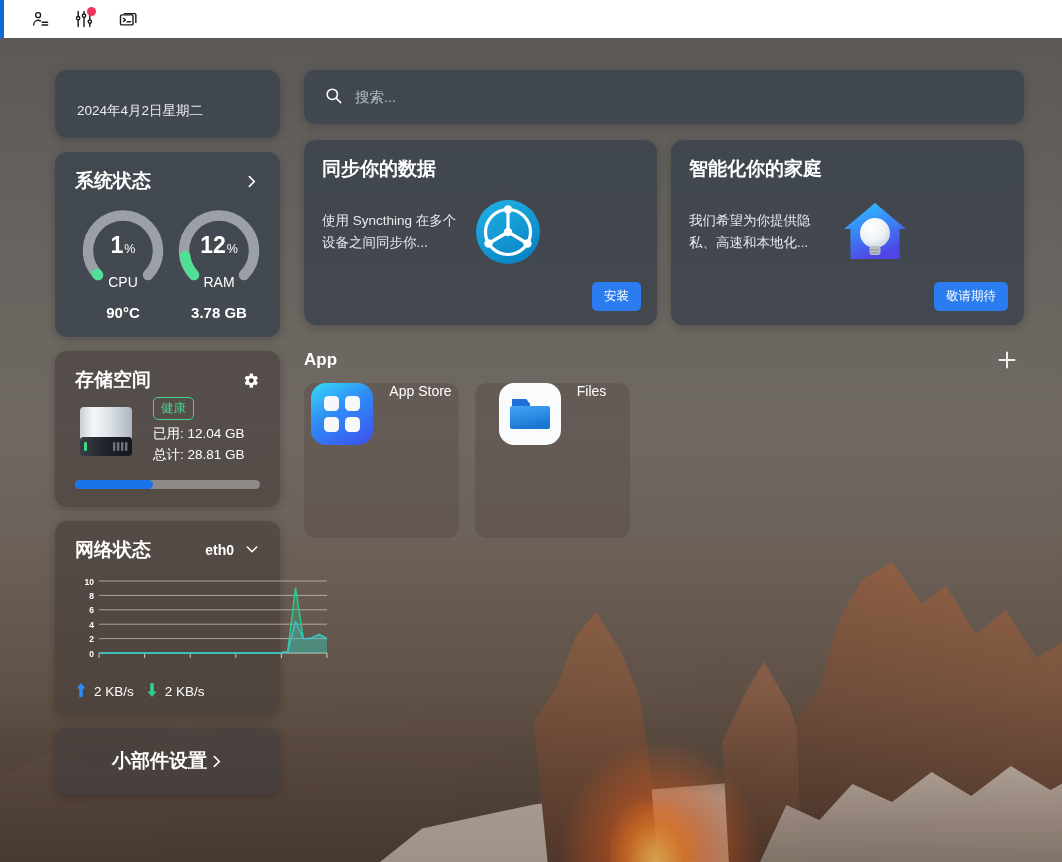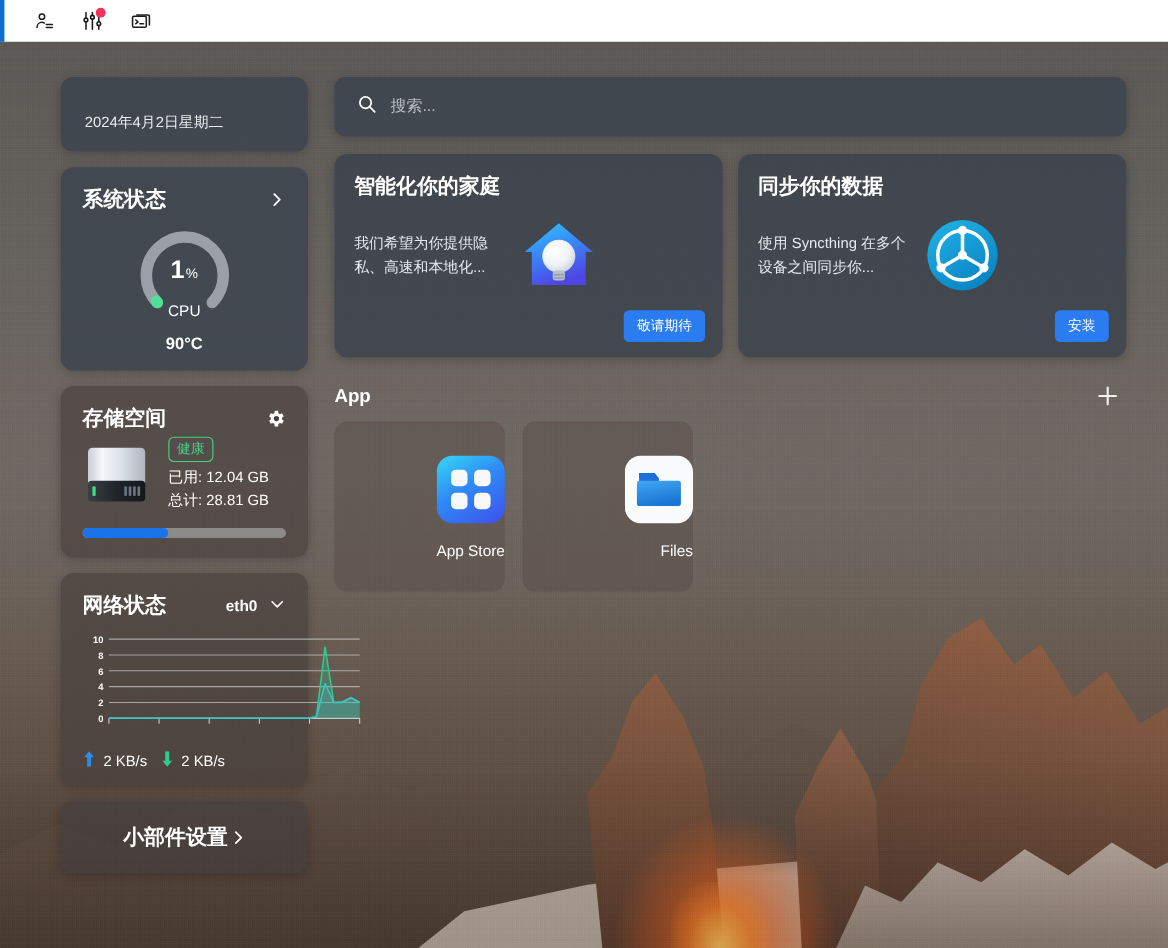--- a/index.html
+++ b/index.html
@@ -217,21 +217,21 @@
   .app-head {
     display: flex; align-items: center; justify-content: space-between;
     margin-top: 22px; padding-right: 4px;
   }
   .app-head h2 { font-size: 17px; font-weight: bold; color: #fff; }
   .plus { width: 26px; height: 26px; cursor: pointer; }
   .apps { display: flex; gap: 16px; margin-top: 10px; }
   .app-tile {
     width: 155px; height: 155px; border-radius: 12px;
     background: rgba(86,74,68,0.42);
-    display: flex; flex-direction: column; align-items: flex-end; justify-content: center;
+    display: flex; flex-direction: row; align-items: flex-start; justify-content: center;
     gap: 16px; cursor: pointer;
   }
   .app-icon { width: 62px; height: 62px; }
   .app-label { font-size: 14px; color: #fff; }
 </style>
 </head>
 <body>
 
 <div id="wallpaper">
   <div class="ridge-back mtn"></div>
@@ -307,20 +307,31 @@
             <svg width="96" height="96" viewBox="0 0 96 96">
               <path d="M 23.0 73.0 A 35 35 0 1 1 73.0 73.0" fill="none" stroke="#9aa0a6" stroke-width="10.5" stroke-linecap="round"></path>
               <path d="M 23.0 73.0 A 35 35 0 0 1 22.1 71.9" fill="none" stroke="#4fe096" stroke-width="10.5" stroke-linecap="round"></path>
             </svg>
             <div class="val"><span>1</span><span class="pct">%</span></div>
             <div class="lbl">CPU</div>
           </div>
           <div class="gauge-sub">90°C</div>
         </div>
 
+        <div class="gauge-wrap">
+          <div class="gauge">
+            <svg width="96" height="96" viewBox="0 0 96 96">
+              <path d="M 23.0 73.0 A 35 35 0 1 1 73.0 73.0" fill="none" stroke="#9aa0a6" stroke-width="10.5" stroke-linecap="round"></path>
+              <path d="M 23.0 73.0 A 35 35 0 0 1 14.1 54.0" fill="none" stroke="#4fe096" stroke-width="10.5" stroke-linecap="round"></path>
+            </svg>
+            <div class="val"><span>12</span><span class="pct">%</span></div>
+            <div class="lbl">RAM</div>
+          </div>
+          <div class="gauge-sub">3.78 GB</div>
+        </div>
       </div>
     </div>
 
     <div class="card" id="storage-card">
       <div class="card-head">
         <div class="card-title">存储空间</div>
         <span class="gear">
           <svg width="19" height="19" viewBox="0 0 24 24" fill="#ffffff">
             <path d="M19.4 13a7.6 7.6 0 0 0 0-2l2-1.6-2-3.4-2.4 1a7.6 7.6 0 0 0-1.7-1L14.9 3h-3.8l-.4 2.9c-.6.2-1.2.6-1.7 1l-2.4-1-2 3.4L6.6 11a7.6 7.6 0 0 0 0 2l-2 1.6 2 3.4 2.4-1c.5.4 1.1.8 1.7 1l.4 3h3.8l.4-3c.6-.2 1.2-.6 1.7-1l2.4 1 2-3.4-2-1.6z"></path>
             <circle cx="13" cy="12" r="3" fill="rgba(70,62,58,1)"></circle>
@@ -445,20 +456,45 @@
             <circle cx="10.5" cy="10.5" r="6.5"></circle>
             <path d="M15.5 15.5L21 21"></path>
           </svg>
       </span>
       <input id="search-input" type="text" placeholder="搜索..." style="">
     </div>
 
     <div class="promos">
 
       <div class="promo">
+        <h3>同步你的数据</h3>
+        <div class="promo-body">
+          <div class="promo-desc">使用 Syncthing 在多个设备之间同步你...</div>
+          <div class="promo-icon">
+            <svg width="72" height="72" viewBox="0 0 72 72">
+              <defs>
+                <linearGradient id="stG" x1="0" y1="0" x2="0.6" y2="1">
+                  <stop offset="0%" stop-color="#21b4e8"></stop>
+                    <stop offset="100%" stop-color="#0a85c4"></stop>
+                </linearGradient>
+              </defs>
+              <circle cx="36" cy="36" r="32" fill="url(#stG)"></circle>
+              <circle cx="36" cy="36" r="22.5" fill="none" stroke="#ffffff" stroke-width="3.2"></circle>
+              <path d="M36 36 L36 13.5 M36 36 L55.5 47.5 M36 36 L16.5 47.5" stroke="#ffffff" stroke-width="3.2" stroke-linecap="round"></path>
+              <circle cx="36" cy="36" r="4.2" fill="#ffffff"></circle>
+              <circle cx="36" cy="13.5" r="4.2" fill="#ffffff"></circle>
+              <circle cx="55.5" cy="47.5" r="4.2" fill="#ffffff"></circle>
+              <circle cx="16.5" cy="47.5" r="4.2" fill="#ffffff"></circle>
+            </svg>
+          </div>
+        </div>
+        <button class="promo-btn">安装</button>
+      </div>
+
+      <div class="promo">
         <h3>智能化你的家庭</h3>
         <div class="promo-body">
           <div class="promo-desc">我们希望为你提供隐私、高速和本地化...</div>
           <div class="promo-icon">
             <svg width="72" height="72" viewBox="0 0 72 72">
               <defs>
                 <linearGradient id="houseG" x1="0" y1="0" x2="0.4" y2="1">
                   <stop offset="0%" stop-color="#2ec8ff"></stop>
                     <stop offset="55%" stop-color="#3b82f6"></stop>
                   <stop offset="100%" stop-color="#4f46e5"></stop>
@@ -472,45 +508,20 @@
               <path d="M36 7 L67 33 L60.5 33 L60.5 63 L11.5 63 L11.5 33 L5 33 Z" fill="url(#houseG)"></path>
               <circle cx="36" cy="37" r="15" fill="url(#bulbG)"></circle>
               <rect x="30.5" y="50" width="11" height="9" rx="2.4" fill="#b9c0c9"></rect>
               <rect x="31.5" y="53" width="9" height="1.6" fill="#9aa2ac"></rect>
               <rect x="31.5" y="56" width="9" height="1.6" fill="#9aa2ac"></rect>
             </svg>
           </div>
         </div>
         <button class="promo-btn">敬请期待</button>
       </div>
-
-      <div class="promo">
-        <h3>同步你的数据</h3>
-        <div class="promo-body">
-          <div class="promo-desc">使用 Syncthing 在多个设备之间同步你...</div>
-          <div class="promo-icon">
-            <svg width="72" height="72" viewBox="0 0 72 72">
-              <defs>
-                <linearGradient id="stG" x1="0" y1="0" x2="0.6" y2="1">
-                  <stop offset="0%" stop-color="#21b4e8"></stop>
-                    <stop offset="100%" stop-color="#0a85c4"></stop>
-                </linearGradient>
-              </defs>
-              <circle cx="36" cy="36" r="32" fill="url(#stG)"></circle>
-              <circle cx="36" cy="36" r="22.5" fill="none" stroke="#ffffff" stroke-width="3.2"></circle>
-              <path d="M36 36 L36 13.5 M36 36 L55.5 47.5 M36 36 L16.5 47.5" stroke="#ffffff" stroke-width="3.2" stroke-linecap="round"></path>
-              <circle cx="36" cy="36" r="4.2" fill="#ffffff"></circle>
-              <circle cx="36" cy="13.5" r="4.2" fill="#ffffff"></circle>
-              <circle cx="55.5" cy="47.5" r="4.2" fill="#ffffff"></circle>
-              <circle cx="16.5" cy="47.5" r="4.2" fill="#ffffff"></circle>
-            </svg>
-          </div>
-        </div>
-        <button class="promo-btn">安装</button>
-      </div>
     </div>
 
     <div class="app-head">
       <h2>App</h2>
       <span class="plus">
         <svg width="26" height="26" viewBox="0 0 24 24" fill="none" stroke="#f2f2f2" stroke-width="1.8" stroke-linecap="round">
             <path d="M12 5v14M5 12h14"></path>
           </svg>
       </span>
     </div>

